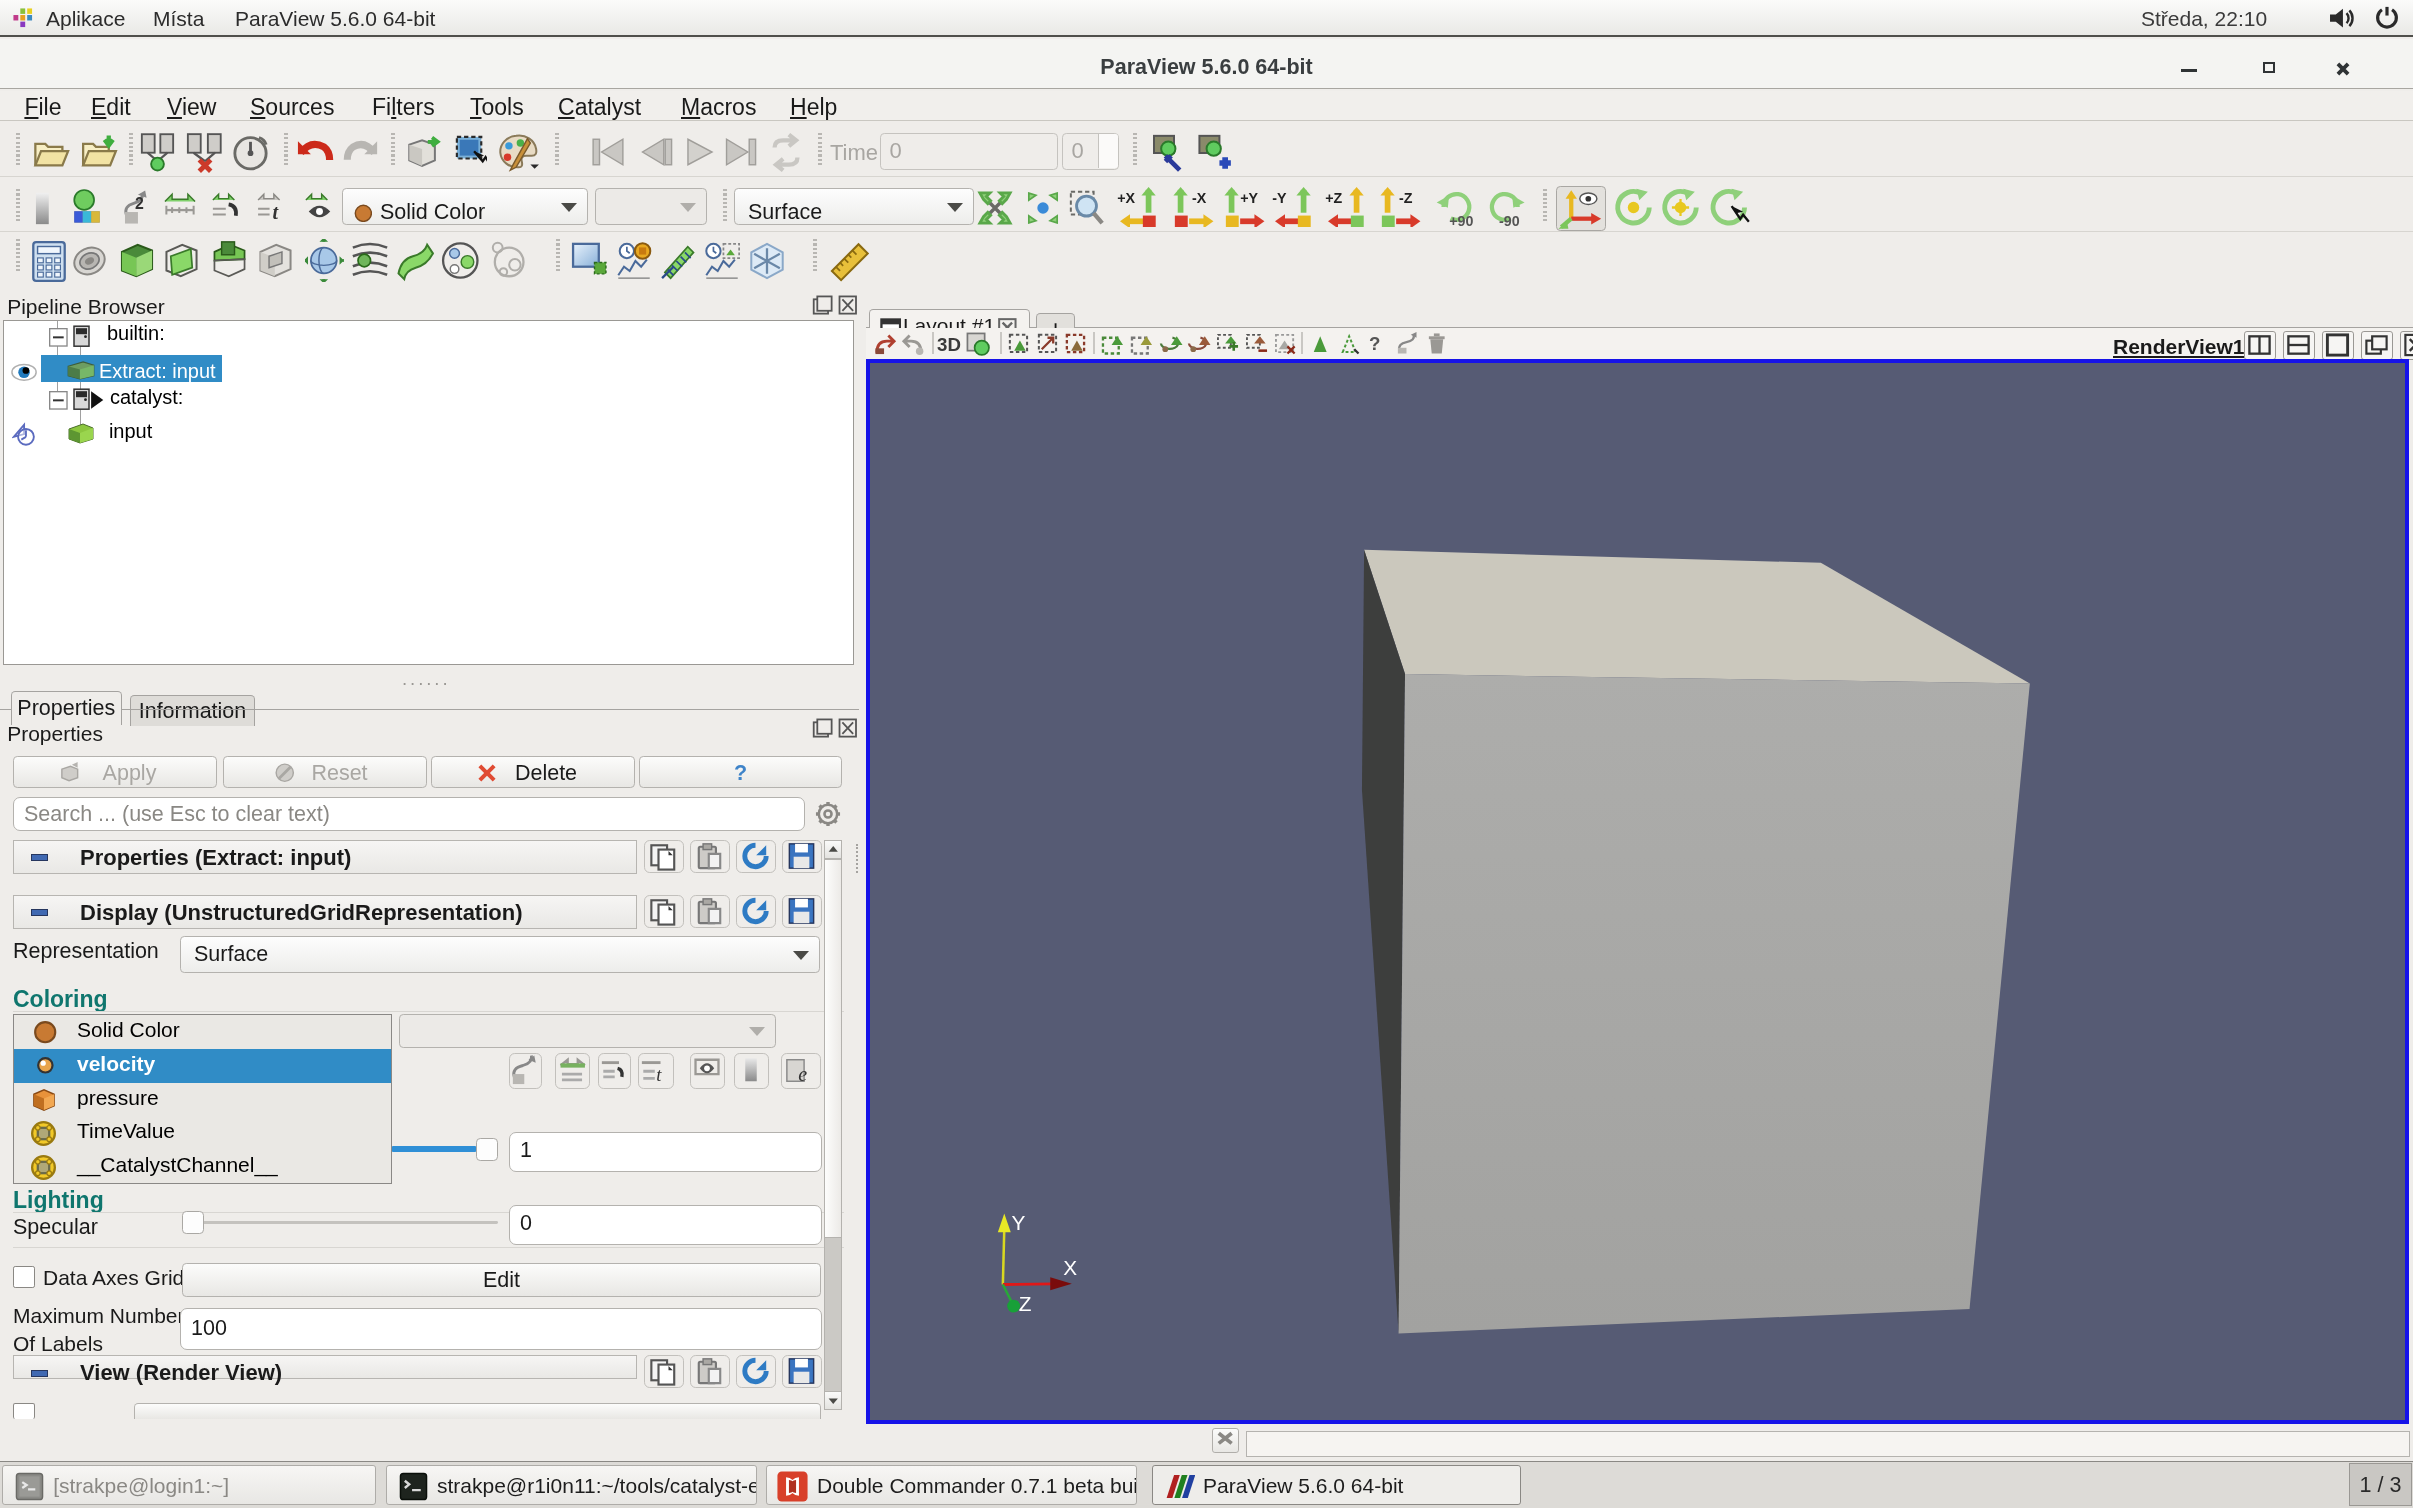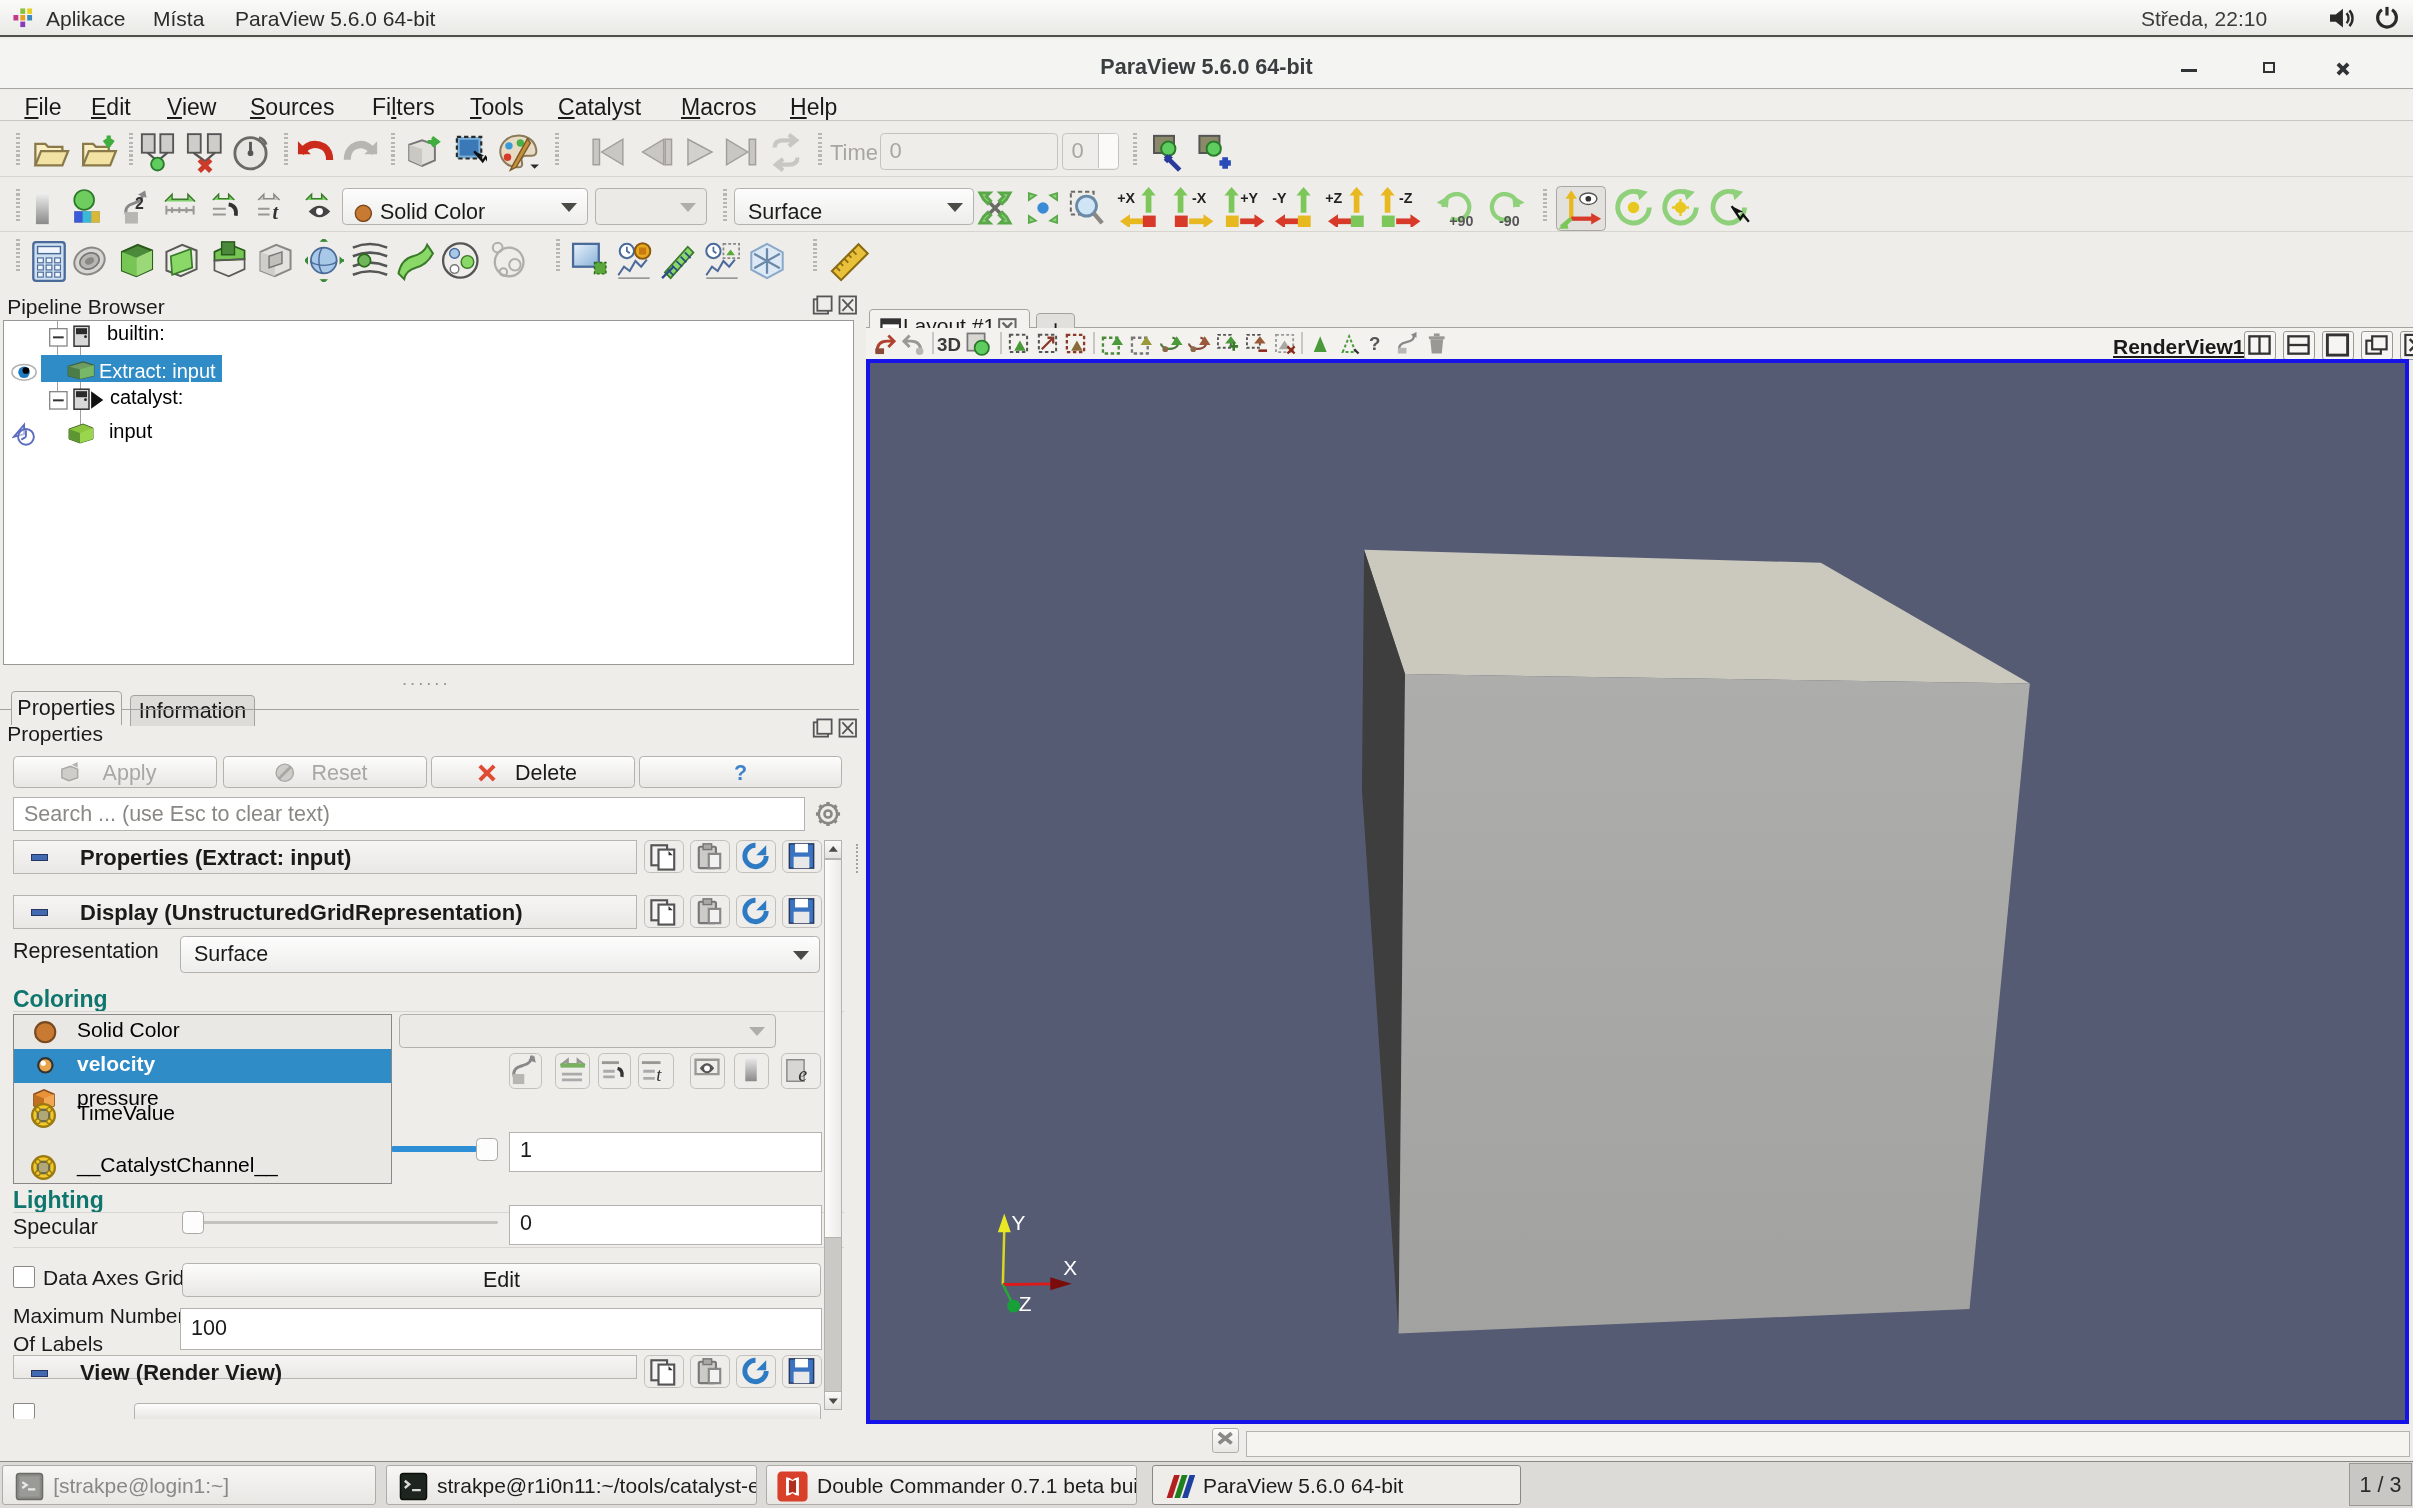--- a/index.html
+++ b/index.html
@@ -44,21 +44,21 @@
 
   
   .tab { position:absolute; border:1.4px solid #a5a3a0; border-bottom:none; border-radius:4.3px 4.3px 0 0;
          font-size:21.5px; color:#1a1a1a; text-align:center;margin-top:15px; }
 
   
   .btn { position:absolute; background:linear-gradient(#fcfcfb,#e8e7e4); border:1.4px solid #b4b2ae;
          border-radius:4.3px; font-size:21.5px; color:#1a1a1a; text-align:center; }
   .btn.dis { color:#a9a7a3; }
 
-  .field { position:absolute; background:#ffffff; border:1.4px solid #b4b2ae; border-radius:0;
+  .field { position:absolute; background:#ffffff; border:1.4px solid #b4b2ae; border-radius:7px;
            font-size:21.5px; color:#1a1a1a; }
 
   .sechdr { position:absolute; background:linear-gradient(#f6f5f4,#e9e8e5); border:1.4px solid #b7b5b1;
             font-size:22px; font-weight:bold; color:#1a1a1a; }
   .miniico { position:absolute; width:40px; height:33px; background:linear-gradient(#ffffff,#eceebe0);
              border:1.4px solid #c2c0bc; border-radius:5.7px; }
 
   .seclabel { position:absolute; font-size:23px; font-weight:bold; color:#0f766e; }
   .plabel { position:absolute; font-size:21.5px; color:#1a1a1a; }
 
@@ -781,21 +781,21 @@
     <span style="position:absolute;left:63px;top:2.9px;">velocity</span>
   </div>
   <div class="dditem" style="top:68px;">
     <svg style="position:absolute;left:17px;top:4.3px;" width="26" height="26" viewBox="0 0 18 18">
         <path d="M2 5 L9 2 L16 5 L16 13 L9 16 L2 13 Z" fill="#e8923a" stroke="#8a4a14" stroke-width="1"></path>
         <path d="M2 5 L9 8 L9 16 L2 13 Z" fill="#c06f20"></path>
         <path d="M9 8 L16 5 L16 13 L9 16 Z" fill="#f2a852"></path>
       </svg>
     <span style="position:absolute;left:63px;top:2.9px;">pressure</span>
   </div>
-  <div class="dditem" style="top:83px;text-align:right;">
+  <div class="dditem" style="top:101px;text-align:right;">
     <svg style="position:absolute;left:16px;top:3.6px;" width="27" height="27" viewBox="0 0 19 19">
         <circle cx="9.5" cy="9.5" r="8" fill="#f2c928" stroke="#9a7a10" stroke-width="1.6"></circle>
         <rect x="5.5" y="5.5" width="8" height="8" fill="#b0a878" stroke="#6a6a4a" stroke-width="1.6"></rect>
         <circle cx="5.5" cy="5.5" r="1.6" fill="#f2c928" stroke="#9a7a10" stroke-width="0.8"></circle>
         <circle cx="13.5" cy="5.5" r="1.6" fill="#f2c928" stroke="#9a7a10" stroke-width="0.8"></circle>
         <circle cx="5.5" cy="13.5" r="1.6" fill="#f2c928" stroke="#9a7a10" stroke-width="0.8"></circle>
         <circle cx="13.5" cy="13.5" r="1.6" fill="#f2c928" stroke="#9a7a10" stroke-width="0.8"></circle>
       </svg>
     <span style="position:absolute;left:63px;top:2.9px;">TimeValue</span>
   </div>

